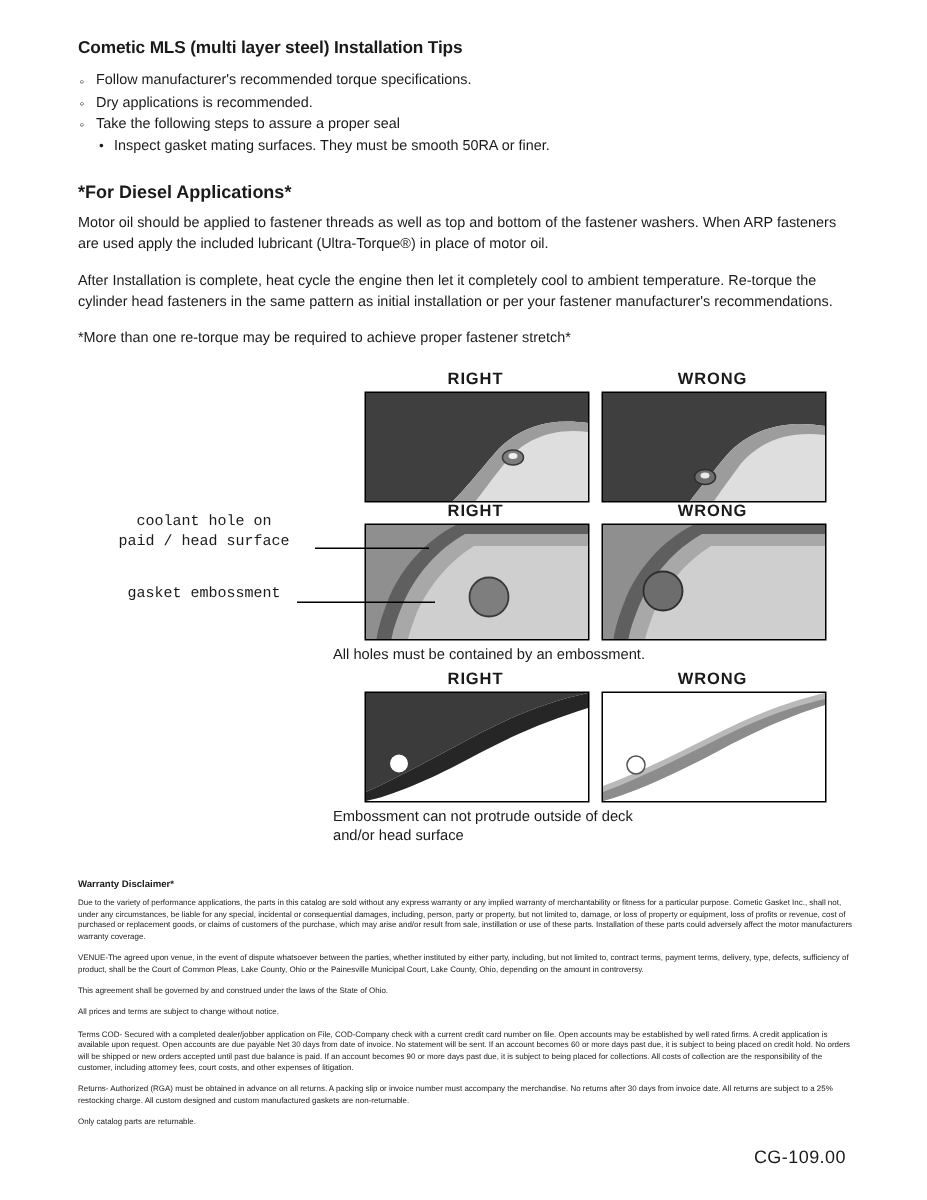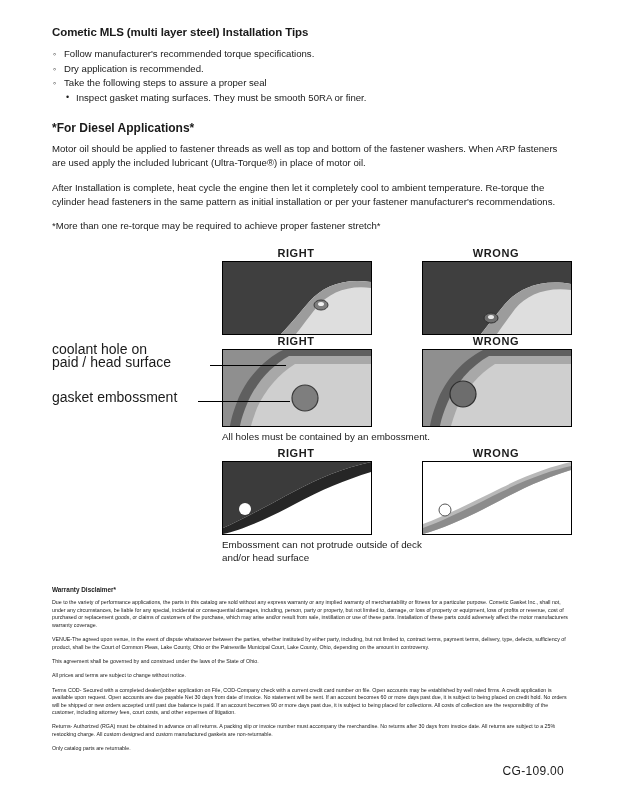--- a/index.html
+++ b/index.html
@@ -76,21 +76,21 @@
   }
   p.body.last { margin-bottom: 0; }
 
   
   .figures {
     margin-top: 14px;
     position: relative;
   }
   .figrow {
     display: flex;
-    justify-content: space-between;
+    justify-content: center;
     gap: 10px;
     margin-left: 170px;
   }
   .figcol { width: 148px; }
   .figlabel {
     text-align: center;
     font-size: 11px;
     font-weight: bold;
     letter-spacing: 0.6px;
     margin-bottom: 2px;
@@ -113,22 +113,23 @@
   .caption.two {
     margin-bottom: 4px;
   }
 
   
   .callouts {
     position: absolute;
     left: 0;
     top: 96px;
     width: 168px;
-    font-size: 14px;
-    text-align: left;
+    font-size: 10px;
+    text-align: center;
+    font-family: Liberation Mono, monospace;
   }
   .callout-line1 { line-height: 12.5px; }
   .callout-2 { margin-top: 23px; line-height: 12.5px; }
 
   
   .leader {
     position: absolute;
     background: #000;
     height: 1px;
   }
@@ -158,21 +159,21 @@
 </style>
 </head>
 <body>
 
 <div class="page">
 
   <h1 class="title">Cometic MLS (multi layer steel) Installation Tips</h1>
 
   <ul class="bullets">
     <li>Follow manufacturer's recommended torque specifications.</li>
-    <li>Dry application is recommended.</li>
+    <li>Dry applications is recommended.</li>
     <li>Take the following steps to assure a proper seal</li>
   </ul>
   <ul class="subbullets">
     <li>Inspect gasket mating surfaces.  They must be smooth 50RA or finer.</li>
   </ul>
 
   <h2 class="subhead">*For Diesel Applications*</h2>
   <p class="body">Motor oil should be applied to fastener threads as well as top and bottom of the fastener washers.  When ARP fasteners are used apply the included lubricant (Ultra-Torque®) in place of motor oil.</p>
   <p class="body">After Installation is complete, heat cycle the engine then let it completely cool to ambient temperature.  Re-torque the cylinder head fasteners in the same pattern as initial installation or per your fastener manufacturer's recommendations.</p>
   <p class="body last">*More than one re-torque may be required to achieve proper fastener stretch*</p>

